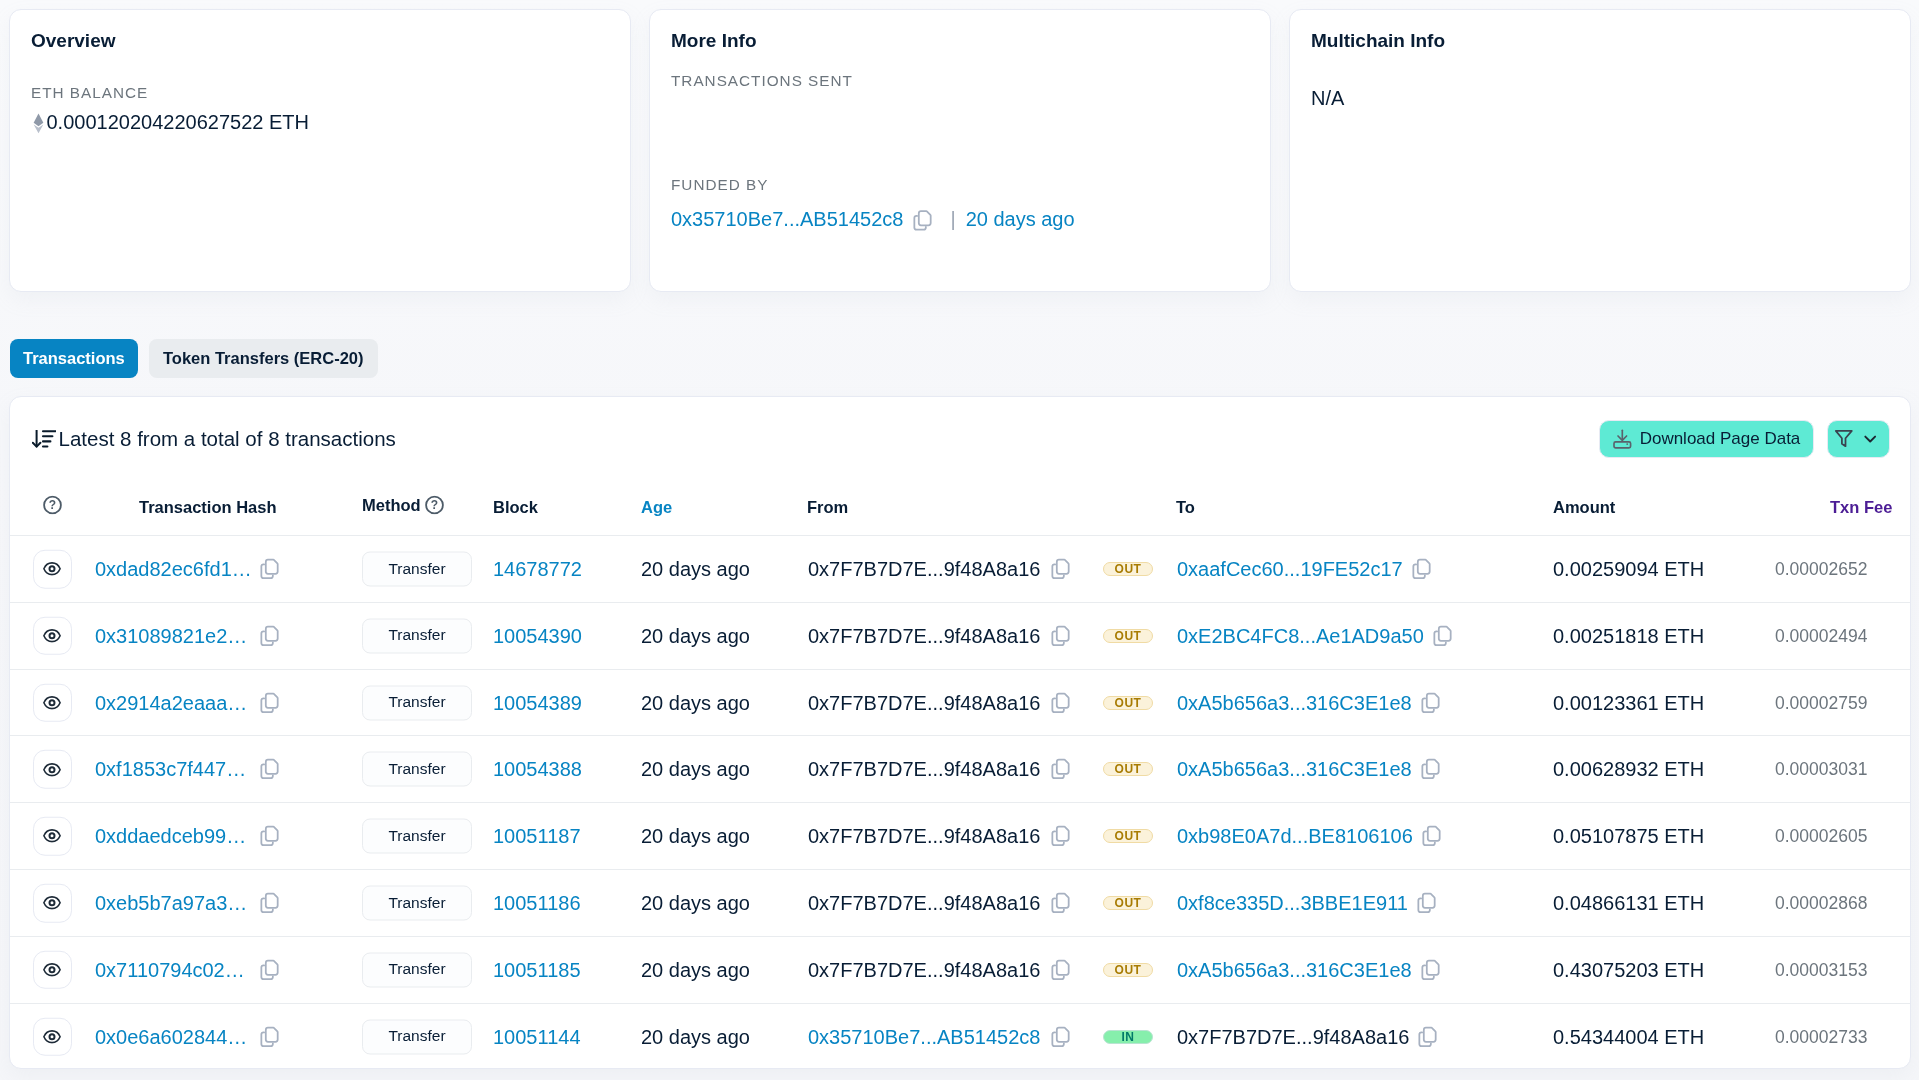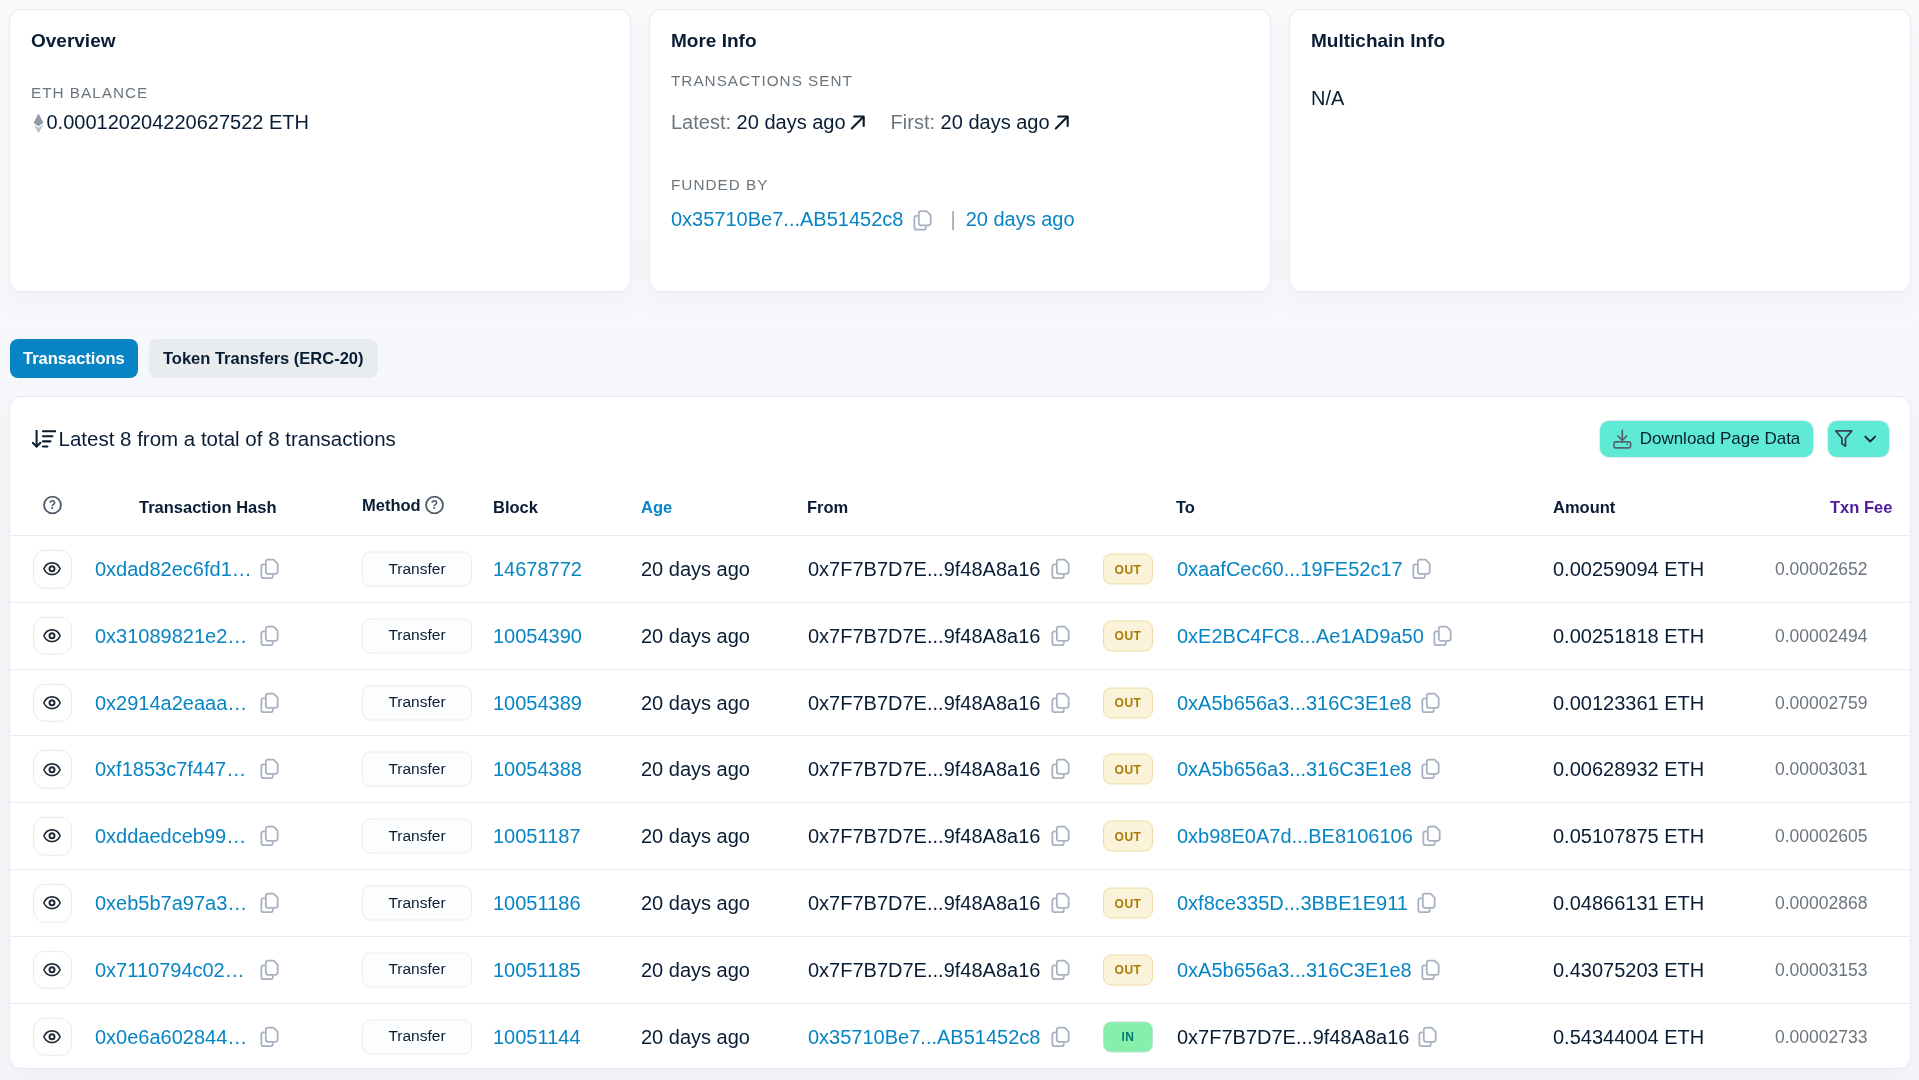--- a/index.html
+++ b/index.html
@@ -27,21 +27,21 @@
 .tab { position:absolute; top:339px; height:39px; border-radius:8px; font-size:16.5px; font-weight:bold; display:flex; align-items:center; }
 .tab-active { background:#0784c3; color:#fff; }
 .tab-idle { background:#e9ecef; color:#081d35; }
 #tcard { left:9px; top:396px; width:1902px; height:673px; border-bottom-left-radius:12px; border-bottom-right-radius:12px; }
 .hcell { position:absolute; top:110px; transform:translateY(-50%); font-size:16.5px; font-weight:bold; white-space:nowrap; }
 .trow { position:absolute; left:0; width:100%; height:67px; border-top:1px solid #e9ecef; }
 .cell { position:absolute; top:50%; transform:translateY(-50%); white-space:nowrap; font-size:20px; }
 .cell svg { display:block; }
 .eyebtn { position:absolute; left:23px; top:50%; transform:translateY(-50%); width:38.5px; height:38.5px; border:1px solid #e7eaf3; border-radius:12px; background:#fff; display:flex; align-items:center; justify-content:center; }
 .mbadge { position:absolute; left:352px; top:50%; transform:translateY(-50%); width:110px; height:35px; border:1px solid #e9ecef; border-radius:8px; background:#fcfdfe; display:flex; align-items:center; justify-content:center; font-size:15.5px; color:#081d35; padding-bottom:2px; }
-.dirbadge { position:absolute; left:1093px; top:50%; transform:translateY(-50%); width:50px; height:31px; border-radius:8px; display:flex; align-items:center; justify-content:center; font-size:12px; font-weight:bold; letter-spacing:.5px; }
+.dirbadge { position:absolute; left:1093px; top:50%; transform:translateY(-50%); width:50px; height:14px; border-radius:8px; display:flex; align-items:center; justify-content:center; font-size:12px; font-weight:bold; letter-spacing:.5px; }
 .out { background:#fbf2da; border:1px solid #f0dba4; color:#a87c04; }
 .in  { background:#86efac; border:1px solid #b9e4d2; color:#027969; }
 .c-hash { left:85px; }
 .c-cp1 { left:250px; }
 .c-blk { left:483px; }
 .c-age { left:631px; }
 .c-from { left:798px; }
 .c-cp2 { left:1041px; }
 .c-to { left:1167px; display:flex; align-items:center; }
 .c-amt { left:1543px; }
@@ -56,27 +56,20 @@
   <div class="abs cap" style="left:21px; top:73.5px;">ETH BALANCE</div>
   <div class="abs body-t" style="left:22.5px; top:100.5px;"><svg width="11" height="21" viewBox="0 0 12 20" preserveAspectRatio="none" style="vertical-align:-5px; margin-right:3px;">
         <polygon points="6,0.5 11.3,9.4 6,12.5 0.7,9.4" fill="#8f99a8"></polygon>
         <polygon points="6,14.1 11.3,11 6,19.3 0.7,11" fill="#b9c0cc"></polygon>
       </svg>0.000120204220627522 ETH</div>
 </div>
 
 <div class="card" style="left:649px; top:9px; width:622px; height:283px;">
   <div class="abs title" style="left:21px; top:19.5px;">More Info</div>
   <div class="abs cap" style="left:21px; top:62px;">TRANSACTIONS SENT</div>
-  <div class="abs body-t" style="left:21px; top:100.5px;"><span class="gray">Latest:</span> <span class="dark">20 days ago</span><span style="display:inline-block; vertical-align:-4px; margin-left:1px;"><svg width="21" height="21" viewBox="0 0 21 21" fill="none">
-          <path d="M4.8 16.4 16.2 5" stroke="#0a1b2b" stroke-width="2.1" stroke-linecap="round"></path>
-          <path d="M7.2 4.5h9.5V14" stroke="#0a1b2b" stroke-width="2.1" stroke-linecap="round" stroke-linejoin="round"></path>
-        </svg></span><span style="display:inline-block; width:23px;"></span><span class="gray">First:</span> <span class="dark">20 days ago</span><span style="display:inline-block; vertical-align:-4px; margin-left:1px;"><svg width="21" height="21" viewBox="0 0 21 21" fill="none">
-          <path d="M4.8 16.4 16.2 5" stroke="#0a1b2b" stroke-width="2.1" stroke-linecap="round"></path>
-          <path d="M7.2 4.5h9.5V14" stroke="#0a1b2b" stroke-width="2.1" stroke-linecap="round" stroke-linejoin="round"></path>
-        </svg></span></div>
   <div class="abs cap" style="left:21px; top:165.5px;">FUNDED BY</div>
   <div class="abs body-t" style="left:21px; top:198px;"><span class="blue">0x35710Be7...AB51452c8</span><span style="display:inline-block; vertical-align:-5.5px; margin-left:10px;"><svg width="21" height="23" viewBox="0 0 20 22" fill="none">
           <path d="M7.6 2.1h5.1c.3 0 .55.11.76.31l3.1 3.1c.2.2.31.47.31.76v7.2c0 1.17-.95 2.1-2.1 2.1H7.6c-1.16 0-2.1-.94-2.1-2.1V4.2c0-1.16.94-2.1 2.1-2.1z" stroke="#a7b1c1" stroke-width="1.7"></path>
           <path d="M3.9 6.6h-.55c-1.16 0-2.1.94-2.1 2.1v8.9c0 1.16.94 2.1 2.1 2.1h6.8c1.16 0 2.1-.94 2.1-2.1v-.6" stroke="#a7b1c1" stroke-width="1.7" stroke-linecap="round"></path>
         </svg></span><span style="color:#9aa4b2; margin-left:16px;">|</span><span class="blue" style="margin-left:10px;">20 days ago</span></div>
 </div>
 
 <div class="card" style="left:1289px; top:9px; width:622px; height:283px;">
   <div class="abs title" style="left:21px; top:19.5px;">Multichain Info</div>
   <div class="abs body-t" style="left:21px; top:76.5px;">N/A</div>

